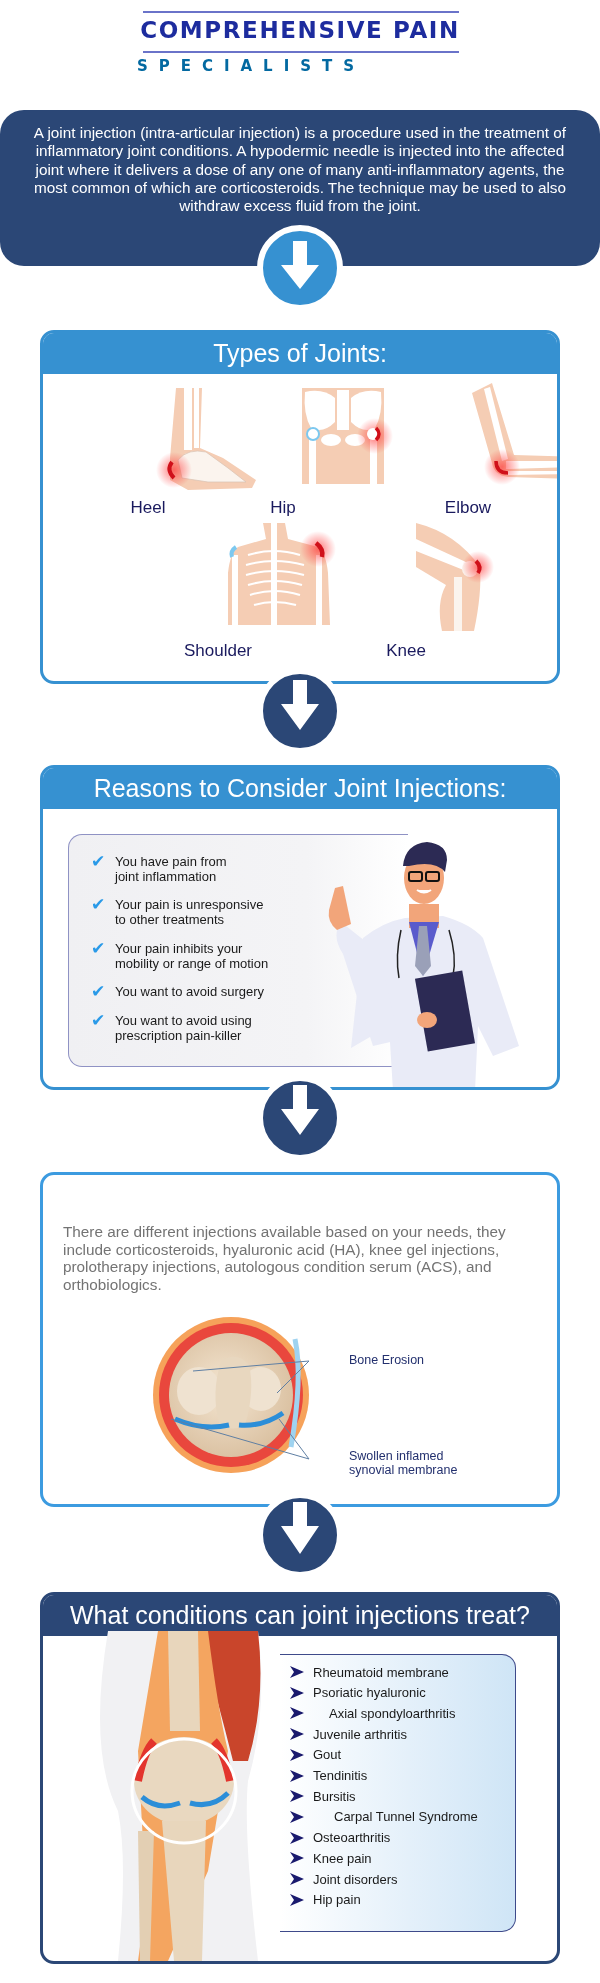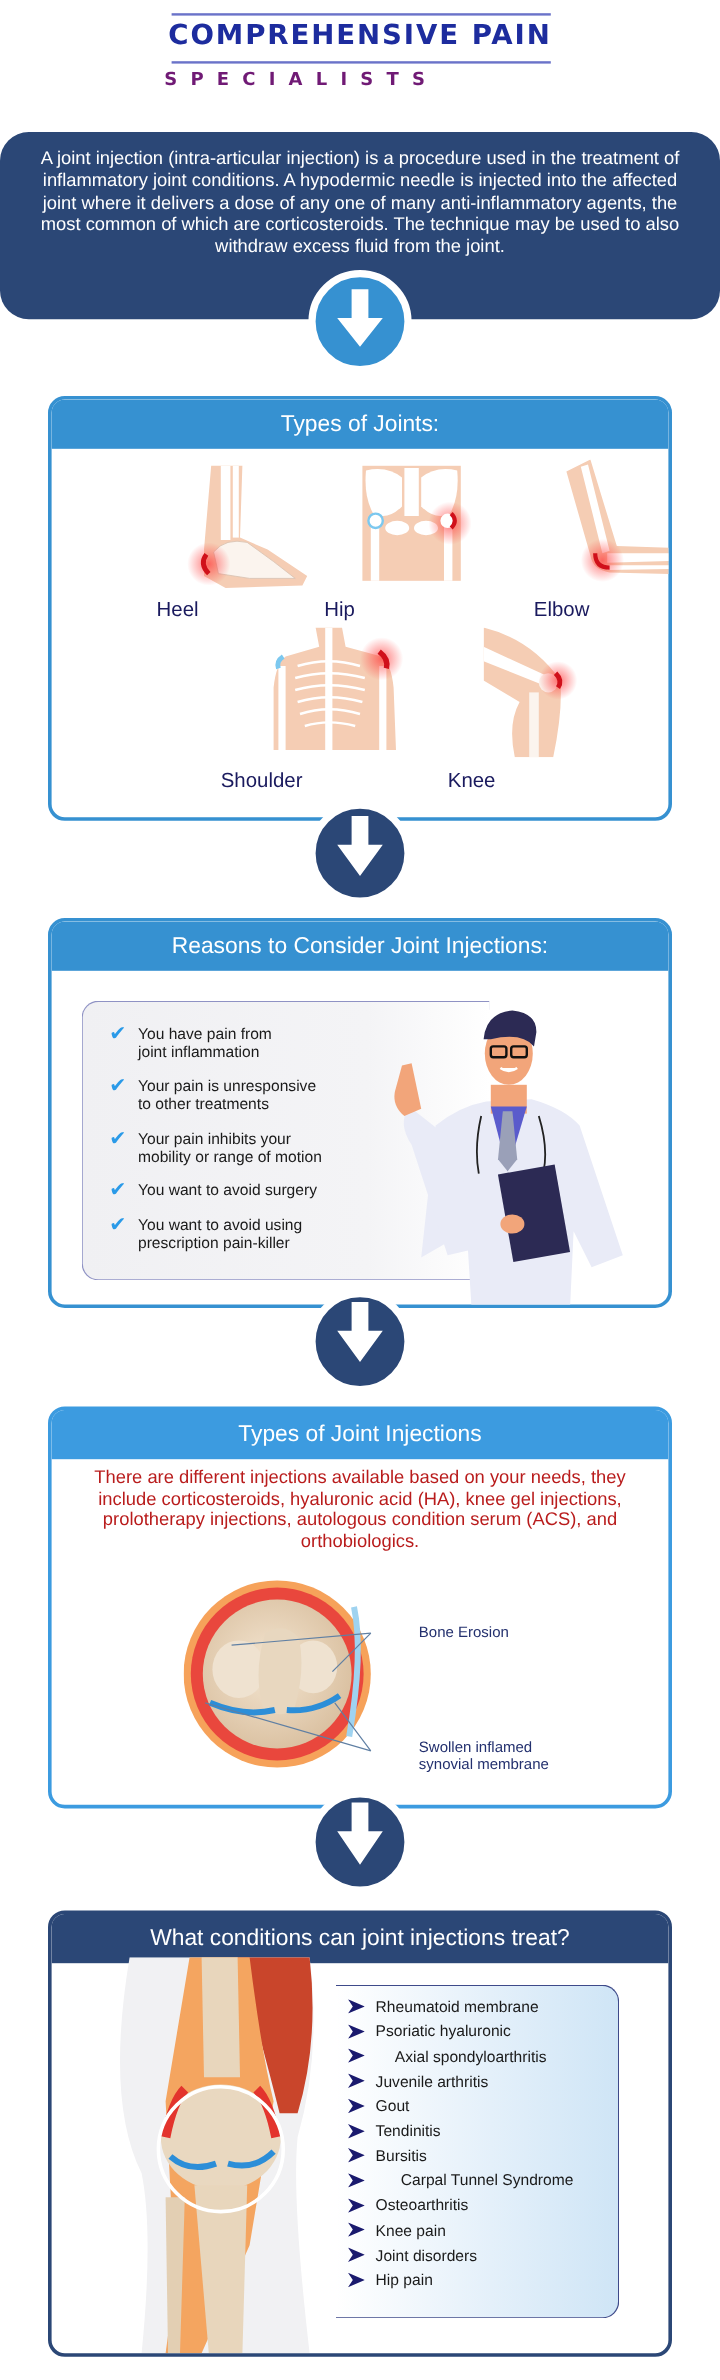--- a/index.html
+++ b/index.html
@@ -5,53 +5,53 @@
   * { box-sizing: border-box; margin: 0; padding: 0; }
   html, body { width: 600px; background: #ffffff; }
   body { font-family: "Liberation Sans", "DejaVu Sans", sans-serif; color: #111; position: relative; height: 1983px; overflow: hidden; }
 
   
   .logo { position: absolute; left: 0; top: 0; width: 600px; height: 88px; }
   .logo .rule { position: absolute; left: 143px; width: 316px; height: 2px; background: #6a73c9; }
   .logo .rule.r1 { top: 11px; }
   .logo .rule.r2 { top: 51px; }
   .logo .title { position: absolute; top: 17px; left: 0; width: 600px; text-align: center; font-family: "DejaVu Sans", sans-serif; font-weight: bold; font-size: 23px; letter-spacing: 1.6px; color: #1d2c9e; }
-  .logo .sub { position: absolute; top: 57px; left: 0; width: 492px; text-align: center; font-family: "DejaVu Sans", sans-serif; font-weight: bold; font-size: 15px; letter-spacing: 11px; color: #701a75; padding-left: 10px; }
+  .logo .sub { position: absolute; top: 57px; left: 0; width: 492px; text-align: center; font-family: "DejaVu Sans", sans-serif; font-weight: bold; font-size: 15px; letter-spacing: 11px; color: #0369a1; padding-left: 10px; }
 
   
   .intro { position: absolute; left: 0; top: 90px; width: 600px; height: 156px; background: #2b4776; border-radius: 24px; padding: 14px 30px 0 30px; margin-top: 20px; }
   .intro p { color: #ffffff; font-size: 15.3px; line-height: 18.3px; text-align: center; }
 
   
   .arrow { position: absolute; left: 257px; width: 86px; height: 86px; border-radius: 50%; border: 6px solid #ffffff; }
   .arrow svg { position: absolute; left: 0; top: 0; width: 74px; height: 74px; }
   .arrow.light { background: #3691d1; }
   .arrow.dark { background: #2b4776; }
 
   
   .card { position: absolute; left: 40px; width: 520px; border: 3px solid #3691d1; border-radius: 14px; background: #fff; overflow: hidden; }
-  .card .head { height: 41px; background: #3691d1; color: #fff; text-align: center; font-size: 19px; line-height: 41px; }
+  .card .head { height: 41px; background: #3691d1; color: #fff; text-align: center; font-size: 25px; line-height: 41px; }
   .card.dark { border-color: #2b4776; }
   .card.dark .head { background: #2b4776; }
   .card.bright { border-color: #3c9be0; }
   .card.bright .head { background: #3c9be0; }
 
   
   .joint { position: absolute; text-align: center; }
   .joint .lbl { position: absolute; left: 0; width: 100%; text-align: center; font-size: 17px; color: #1a1a5e; }
   .joint svg { position: absolute; }
 
   
   .reasons-panel { position: absolute; left: 25px; top: 66px; width: 340px; height: 233px; border: 1.5px solid #8f92c4; border-right: none; border-radius: 14px 0 0 14px; background: linear-gradient(90deg, #f0f0f3 0%, #f4f4f6 70%, #ffffff 100%); }
   .reason { position: absolute; left: 22px; display: flex; }
   .reason .check { width: 18px; color: #2a9ae8; font-size: 17px; font-weight: bold; line-height: 14px; margin-right: 6px; }
   .reason .txt { font-size: 13px; line-height: 14.5px; color: #1a1a1a; }
 
   
-  .inj-text { position: absolute; left: 20px; top: 48px; width: 474px; text-align: center; font-size: 15.3px; line-height: 17.5px; color: #b91c1c; }
+  .inj-text { position: absolute; left: 20px; top: 48px; width: 474px; text-align: left; font-size: 15.3px; line-height: 17.5px; color: #737373; }
   .callout { position: absolute; font-size: 12.5px; line-height: 13.5px; color: #23306e; }
 
   
   .cond-panel { position: absolute; left: 237px; top: 59px; width: 236px; height: 278px; border: 1.5px solid #3e4a8a; border-left: none; border-radius: 0 14px 14px 0; background: linear-gradient(90deg, #ffffff 0%, #e4f0fa 55%, #cfe5f6 100%); }
   .cond { position: absolute; left: 10px; display: flex; align-items: center; height: 16px; }
   .cond .chev { width: 14px; height: 12px; margin-right: 9px; }
   .cond .txt { font-size: 13px; color: #1a1a1a; }
 </style>
 </head>
 <body>
@@ -156,21 +156,21 @@
       </g>
       <rect x="14" y="32" width="6" height="70" fill="#fff"></rect>
         <rect x="98" y="32" width="6" height="70" fill="#fff"></rect>
       <circle cx="100" cy="26" r="18" fill="url(#g4)"></circle>
       <path d="M18 24 Q12 28 14 34" stroke="#7cc8ef" stroke-width="4" fill="none"></path>
       <path d="M98 20 Q106 26 104 34" stroke="#d0101a" stroke-width="4.5" fill="none"></path>
     </svg>
     <div class="lbl" style="top:118px;">Shoulder</div>
   </div>
 
-  <div class="joint" style="left:305px; top:190px; width:110px; height:150px;">
+  <div class="joint" style="left:318px; top:190px; width:110px; height:150px;">
     <svg width="90" height="108" viewBox="0 0 90 108">
       <defs>
           <radialGradient id="g5">
             <stop offset="0" stop-color="#ff3b3b" stop-opacity=".7"></stop>
             <stop offset="1" stop-color="#ff3b3b" stop-opacity="0"></stop>
           </radialGradient>
         </defs>
       <path d="M0 0 Q40 10 64 44 Q66 70 58 108 L26 108 Q20 80 30 62 L0 44Z" fill="#f5cdb4"></path>
       <path d="M0 16 L52 40 L50 48 L0 28Z" fill="#fff"></path>
       <circle cx="54" cy="46" r="8" fill="#fbf4ee"></circle>
@@ -236,21 +236,20 @@
   </svg>
 </div>
 
 <div class="arrow dark" style="top:1075px;">
   <svg viewBox="0 0 74 74">
       <polygon points="30,4 44,4 44,28 56,28 37,54 18,28 30,28" fill="#fff"></polygon>
     </svg>
 </div>
 
 <div class="card bright" style="top:1172px; height:335px;">
-  <div class="head">Types of Joint Injections</div>
   <div class="inj-text">There are different injections available based on your needs, they include corticosteroids, hyaluronic acid (HA), knee gel injections, prolotherapy injections, autologous condition serum (ACS), and orthobiologics.</div>
   <svg style="position:absolute; left:110px; top:132px;" width="190" height="180" viewBox="0 0 190 180">
     <defs>
       <radialGradient id="kg" cx="45%" cy="45%" r="60%">
           <stop offset="0" stop-color="#f4e6d2"></stop>
           <stop offset="1" stop-color="#d9bf9f"></stop>
         </radialGradient>
     </defs>
     <circle cx="78" cy="88" r="78" fill="#f6a25a"></circle>
     <circle cx="78" cy="88" r="72" fill="#e9473d"></circle>

